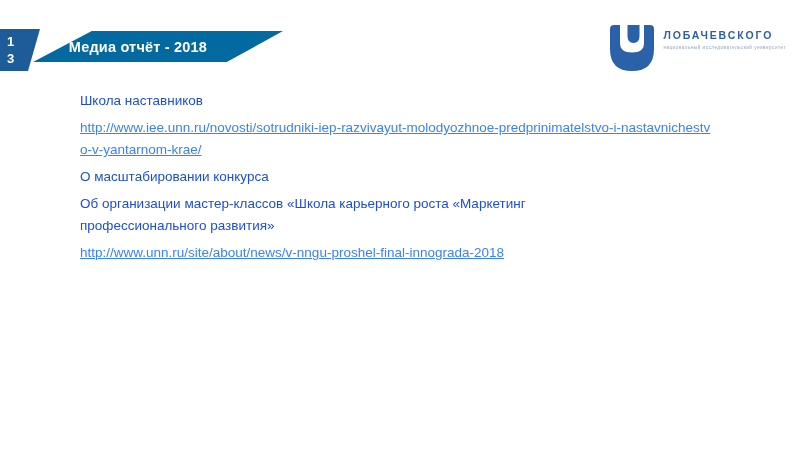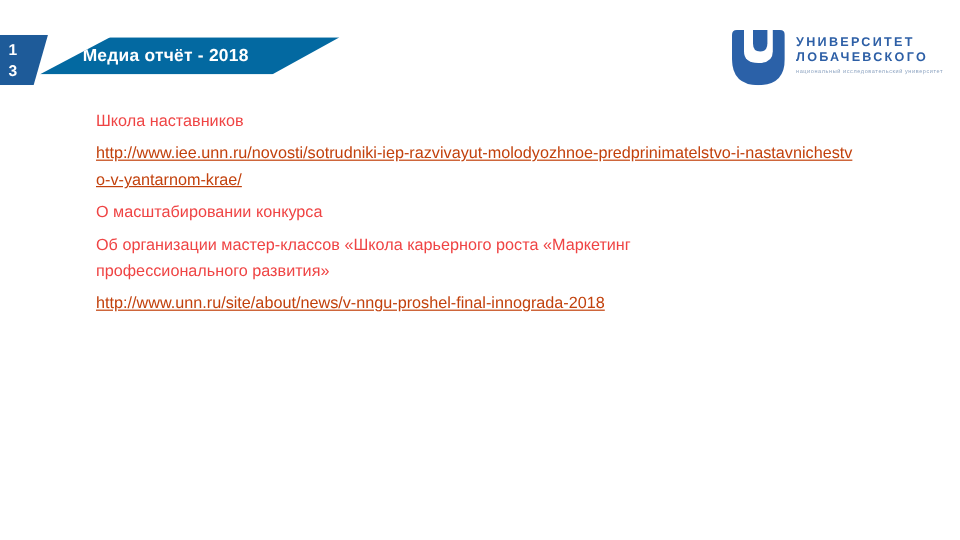--- a/index.html
+++ b/index.html
@@ -37,23 +37,23 @@
   
   .logo { position:absolute; right:14px; top:25px; display:flex; align-items:flex-start; gap:9px; }
   .logo-glyph { width:44px; height:46px; flex:0 0 auto; }
   .logo-textcol { padding-top:4px; }
   .logo-name { color:#2D5FA6; font-weight:bold; font-size:10.5px; letter-spacing:1.9px; line-height:12.5px; white-space:nowrap; }
   .logo-tagline { margin-top:3px; color:#8FA5C2; font-size:4.6px; letter-spacing:0.5px; white-space:nowrap; }
 
   
   .content { position:absolute; left:80px; top:90px; width:634px; }
   .para { margin:0 0 5px 0; font-size:13.5px; line-height:22px; }
-  .para.text { color:#ef4444; white-space:pre-line; }
+  .para.text { color:#1d4ed8; white-space:pre-line; }
   .para.link {
-    display:block; color:#c2410c; text-decoration:underline;
+    display:block; color:#3b82f6; text-decoration:underline;
     word-break:break-all; cursor:pointer;
   }
 </style>
 </head>
 <body>
 
 <div class="slide">
 
   <div class="page-tab">
     <span>1</span>
@@ -66,21 +66,20 @@
 
   <div class="logo">
     <span class="logo-glyph">
       <svg viewBox="0 0 44 46" width="44" height="46" aria-hidden="true">
         <path fill="#2B61A8" d="M4,0 H40 Q44,0 44,4 V24 Q44,46 22,46 Q0,46 0,24 V4 Q0,0 4,0 Z"></path>
         <path fill="#FFFFFF" d="M10,0 H34 V18 Q34,27.5 22,27.5 Q10,27.5 10,18 Z"></path>
         <path fill="#2B61A8" d="M17.5,0 H29.5 V11 Q29.5,18 23.5,18 Q17.5,18 17.5,11 Z"></path>
       </svg>
     </span>
     <span class="logo-textcol">
-      <span class="logo-name" style="display:block;">УНИВЕРСИТЕТ</span>
       <span class="logo-name" style="display:block;">ЛОБАЧЕВСКОГО</span>
       <span class="logo-tagline" style="display:block;">национальный исследовательский университет</span>
     </span>
   </div>
 
   <div class="content" id="content-area">
       <p class="para text">Школа наставников</p>
       <a class="para link" href="#">http://www.iee.unn.ru/novosti/sotrudniki-iep-razvivayut-molodyozhnoe-predprinimatelstvo-i-nastavnichestvo-v-yantarnom-krae/</a>
       <p class="para text">О масштабировании конкурса</p>
       <p class="para text">Об организации мастер-классов «Школа карьерного роста «Маркетинг

